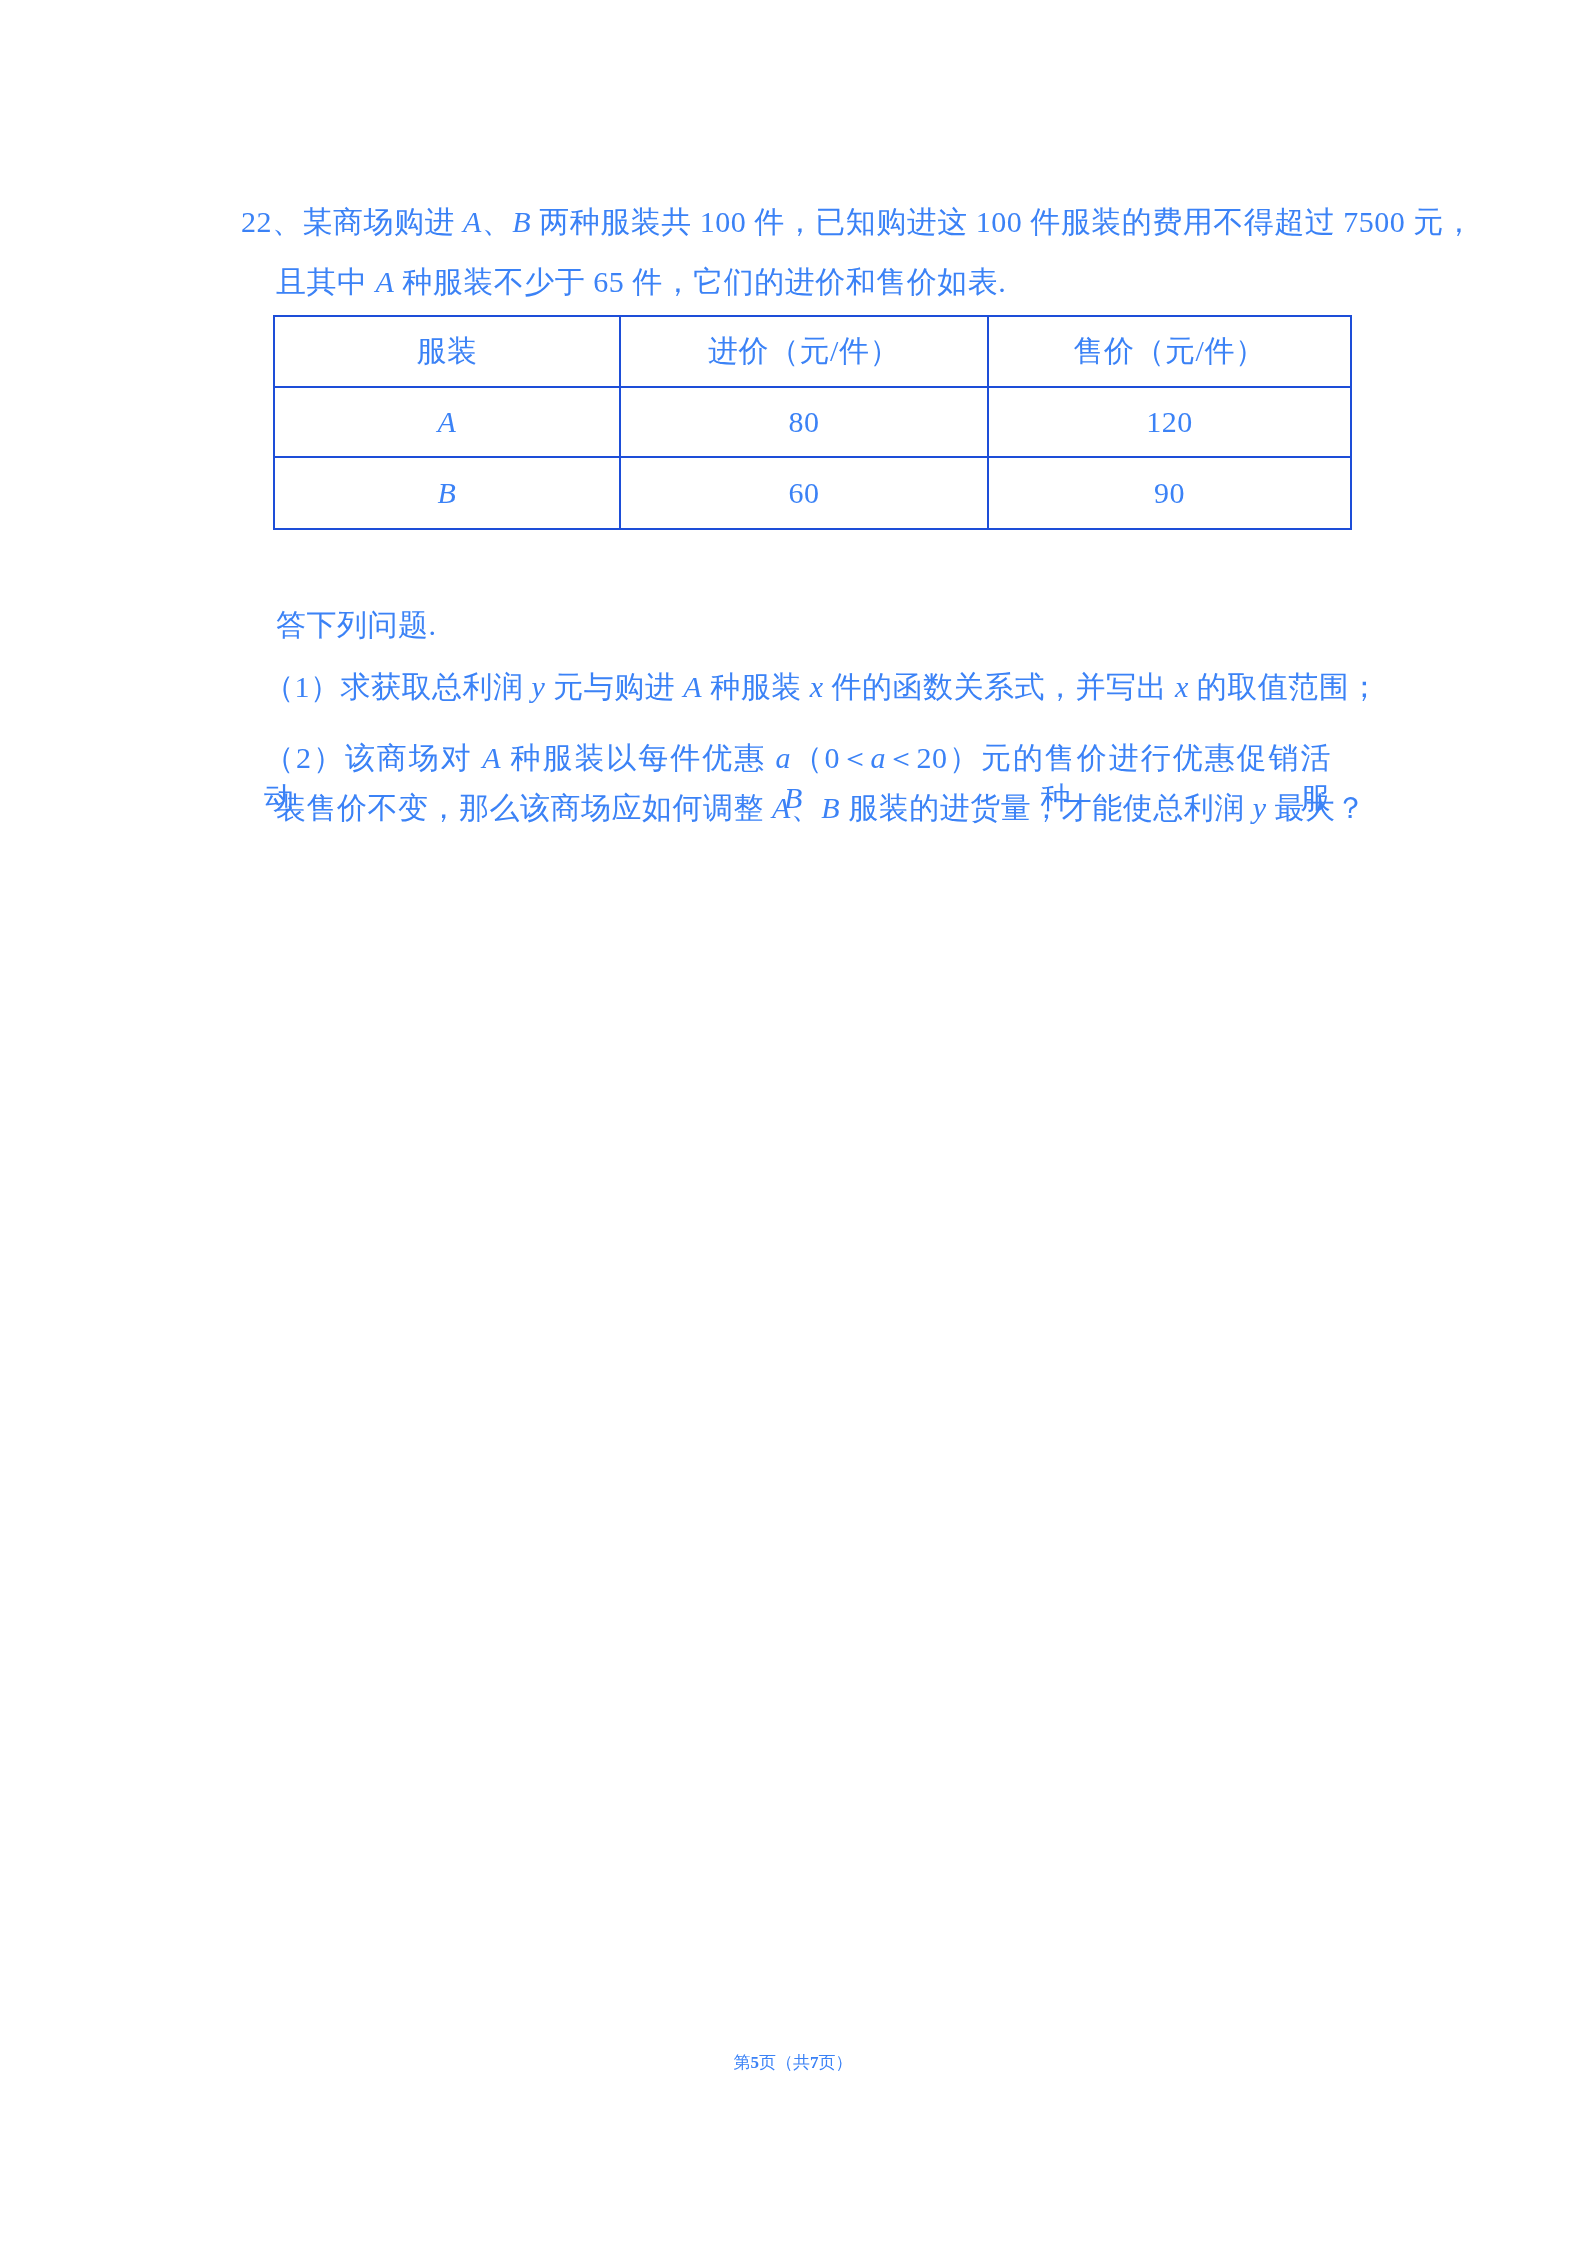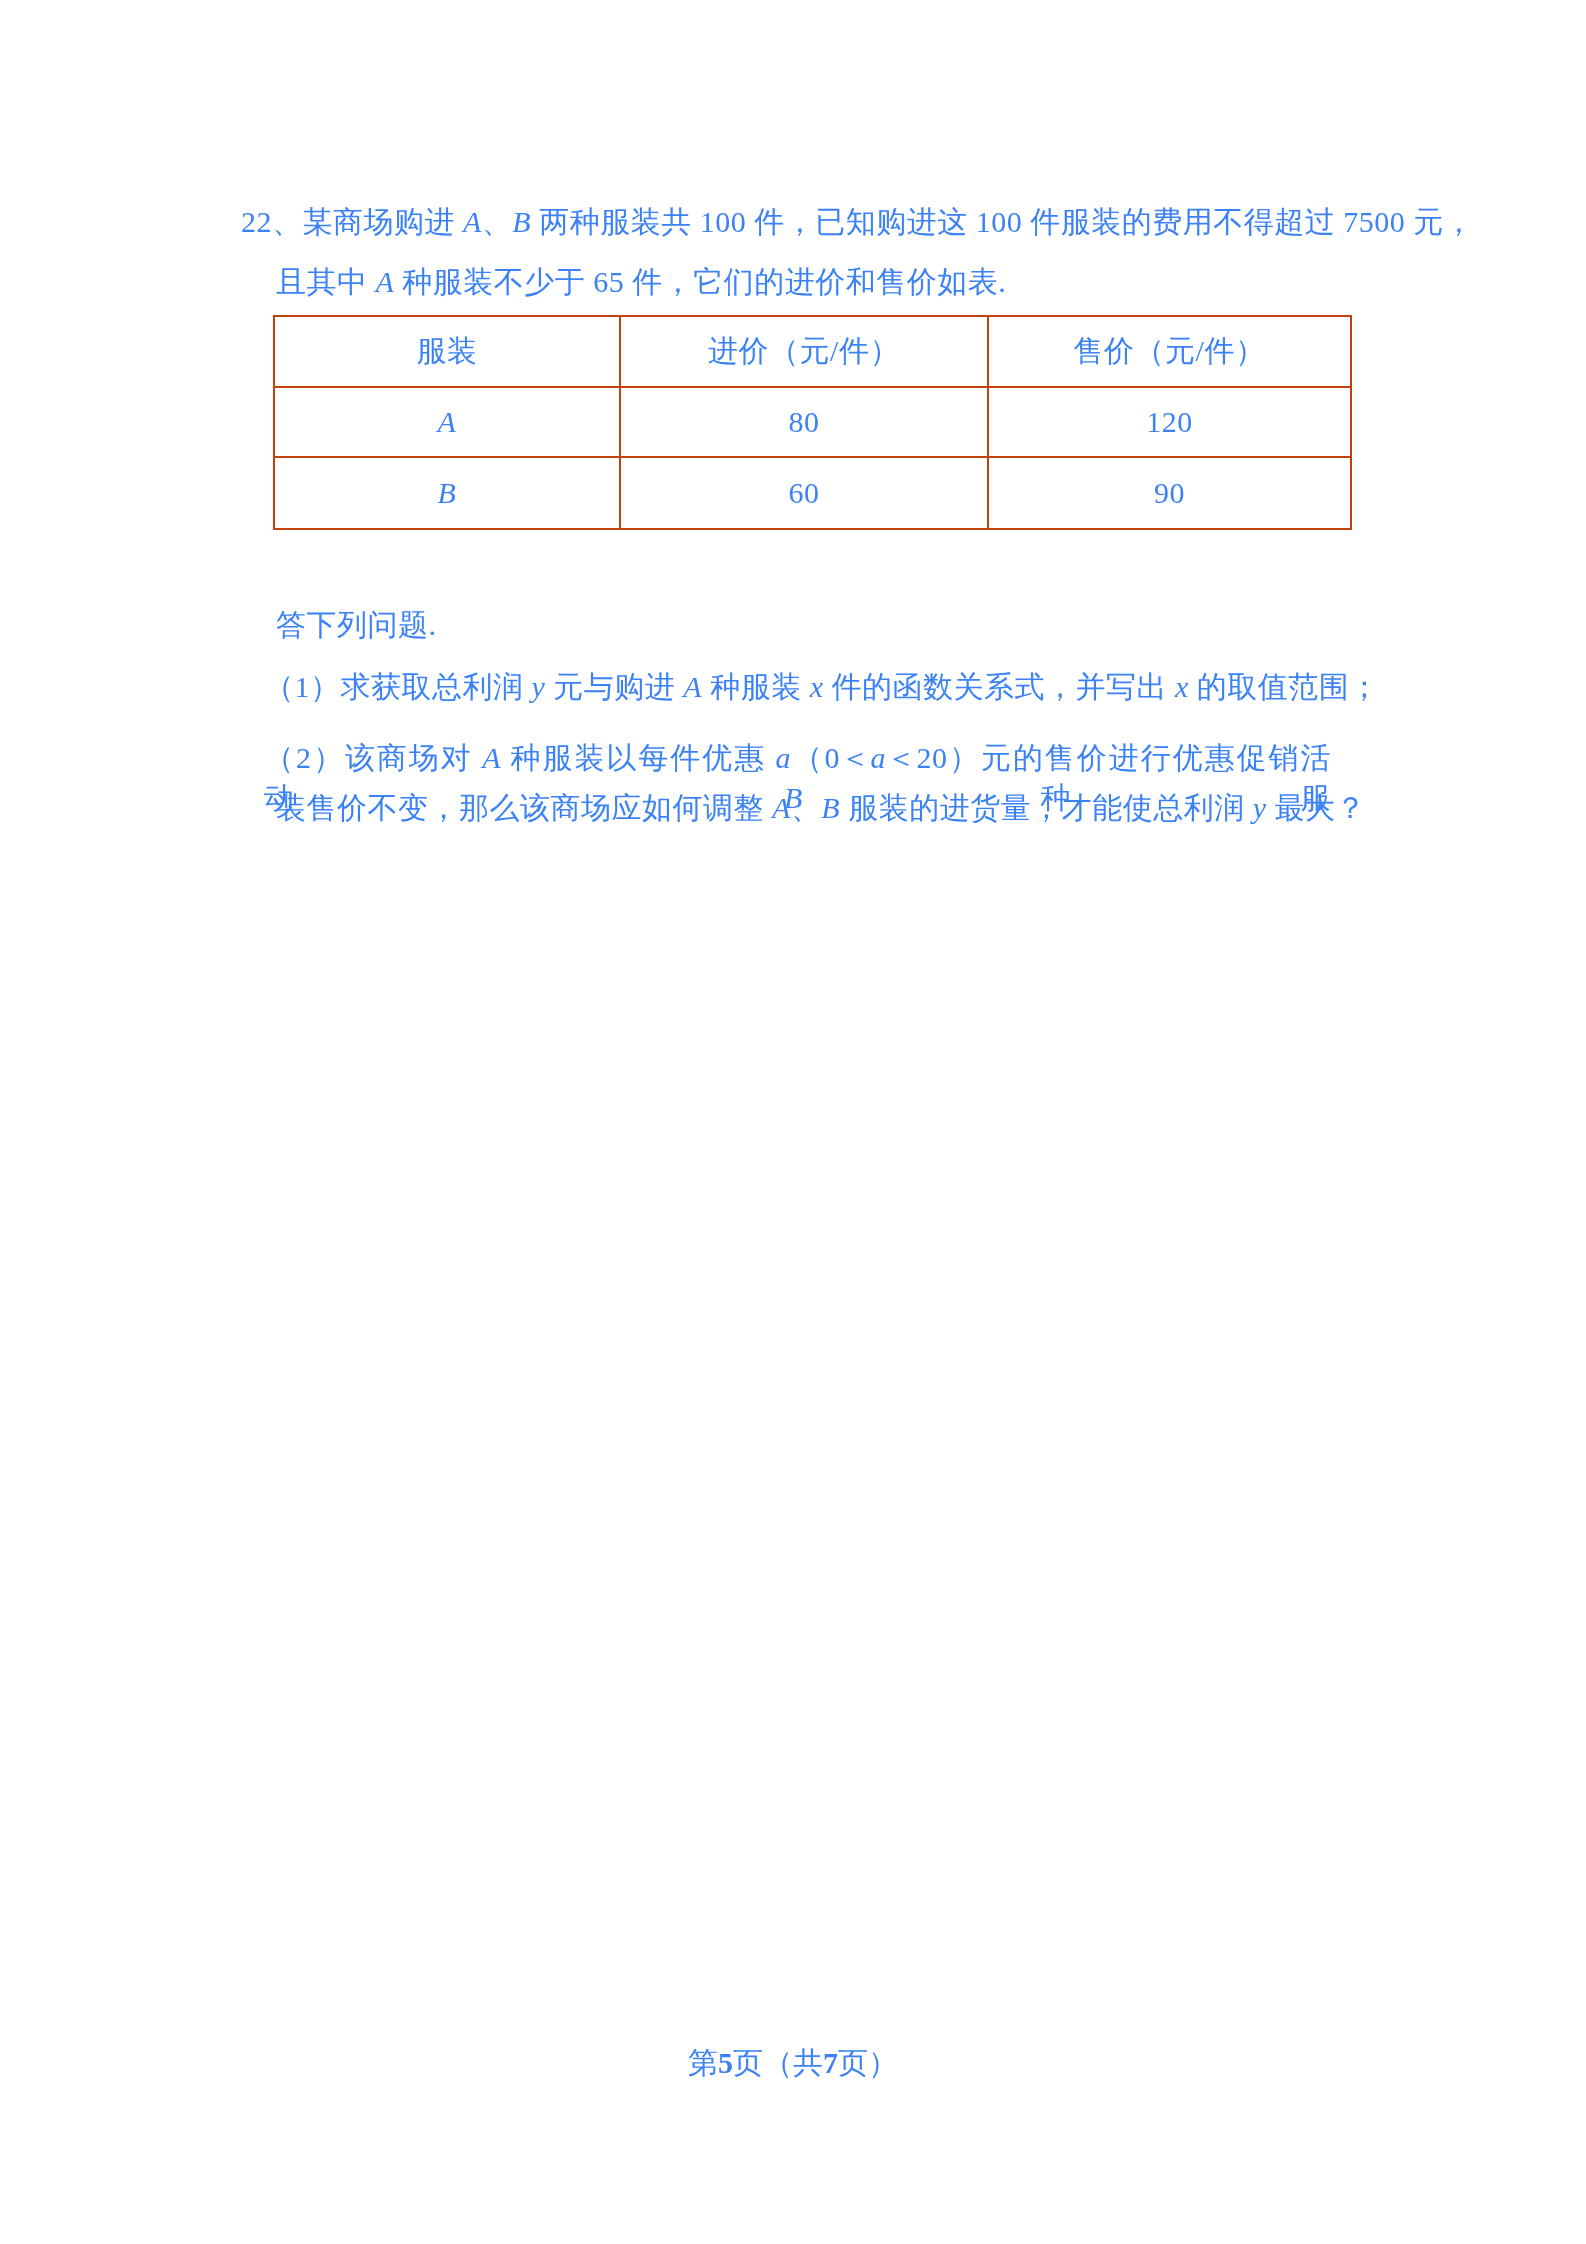--- a/index.html
+++ b/index.html
@@ -32,35 +32,35 @@
   .l4{left:276px;top:605px;}
   .l5{left:264px;top:667px;}
   .l6{left:264px;top:728px;width:1067px;margin-top:10px;}
   .l7{left:276px;top:788px;}
   table.price-table{
     position:absolute;left:273px;top:315px;
     border-collapse:collapse;table-layout:fixed;
   }
   table.price-table th,
   table.price-table td{
-    border:2px solid #c2410c;
+    border:2px solid #1d4ed8;
     text-align:center;vertical-align:middle;
     font-size:30px;font-weight:normal;
     padding:0;letter-spacing:0.5px;font-family:Liberation Serif, serif;
   }
   tr.hrow{height:71px;}
   tr.arow{height:70px;}
   tr.brow{height:72px;}
   .col-clothing{width:346px;}
   .col-purchase{width:368px;}
   .col-selling{width:363px;}
   .footer{
     position:absolute;left:0;top:2043px;width:100%;
     text-align:center;
-    font-size:30px;height:40px;line-height:40px;
+    font-size:17px;height:40px;line-height:40px;
   }
 </style>
 </head>
 <body>
 
 <div class="page">
 
   <div class="line l1"><span>22、某商场购进 </span><span class="v">A</span><span>、</span><span class="v">B</span><span> 两种服装共 100 件，已知购进这 100 件服装的费用不得超过 7500 元，</span></div>
 
   <div class="line l2"><span>且其中 </span><span class="v">A</span><span> 种服装不少于 65 件，它们的进价和售价如表.</span></div>

